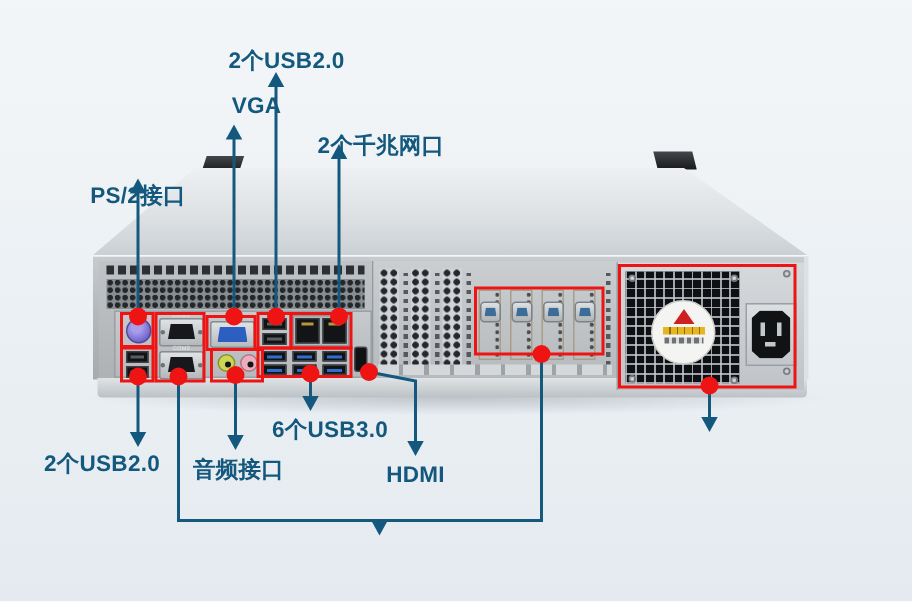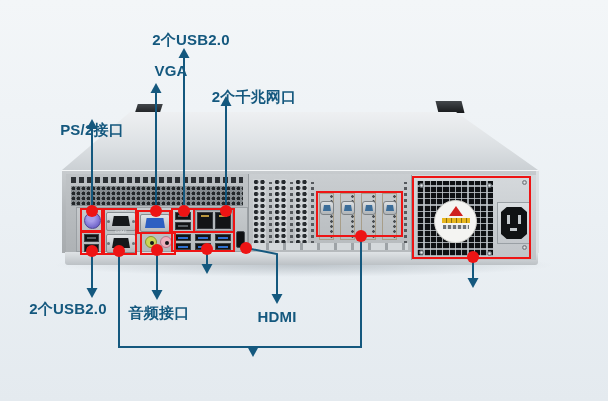--- a/index.html
+++ b/index.html
@@ -274,15 +274,16 @@
       <circle cx="473" cy="257" r="6"></circle>
     </g>
   </svg>
 
   <div class="callout-label" style="left:191px;top:31px;">2个USB2.0</div>
   <div class="callout-label" style="left:171px;top:62px;">VGA</div>
   <div class="callout-label" style="left:254px;top:88px;">2个千兆网口</div>
   <div class="callout-label" style="left:92px;top:101px;margin-top:20px;">PS/2接口</div>
   <div class="callout-label" style="left:68px;top:300px;">2个USB2.0</div>
   <div class="callout-label" style="left:159px;top:304px;">音频接口</div>
+  <div class="callout-label" style="left:220px;top:277px;">6个USB3.0</div>
   <div class="callout-label" style="left:277px;top:308px;">HDMI</div>
 
 </div>
 
 </body></html>

